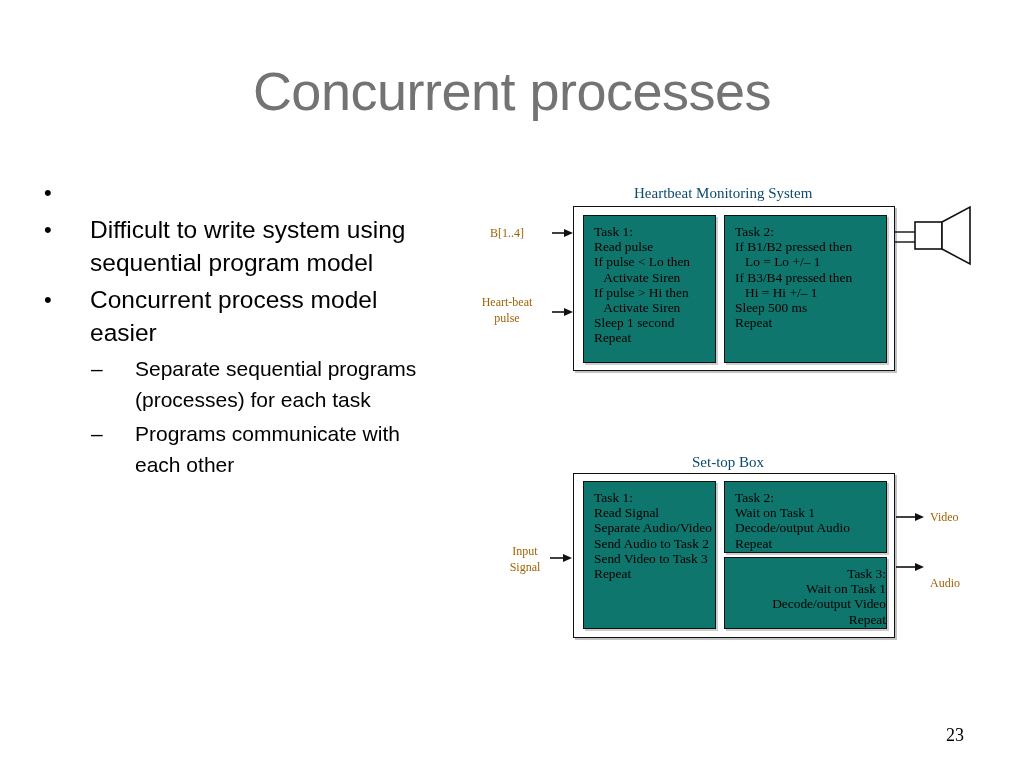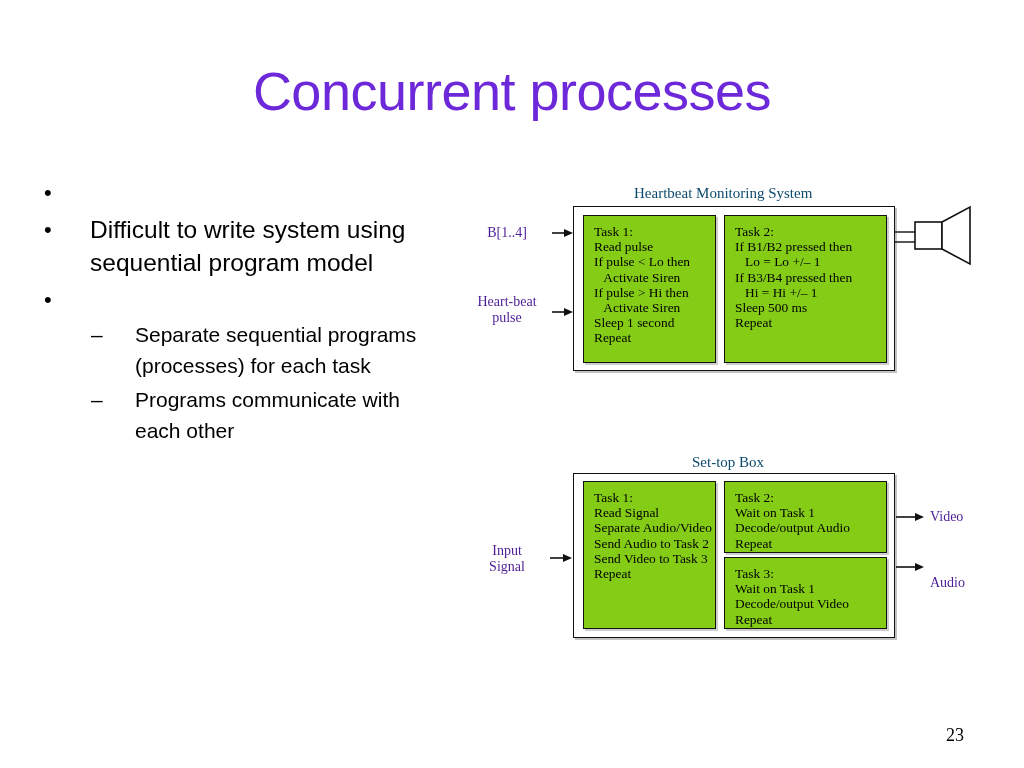--- a/index.html
+++ b/index.html
@@ -21,21 +21,21 @@
     position: absolute;
     left: 0;
     top: 62px;
     width: 1024px;
     text-align: center;
     font-family: "Liberation Sans", sans-serif;
     font-size: 54px;
     font-weight: 400;
     line-height: 1.1;
     letter-spacing: -0.5px;
-    color: #6d28d9;
+    color: #737373;
   }
 
   
   #bullet-list {
     position: absolute;
     left: 44px;
     top: 176px;
     width: 400px;
   }
   .bullet-row {
@@ -86,40 +86,40 @@
   .outer-box {
     position: absolute;
     border: 1.5px solid #111;
     background: #ffffff;
     box-sizing: border-box;
     box-shadow: 2px 2px 0 rgba(120,120,120,0.45);
   }
   .task-box {
     position: absolute;
     border: 1.4px solid #111;
-    background: #84cc16;
+    background: #0f766e;
     box-sizing: border-box;
     box-shadow: 2px 2px 0 rgba(130,130,130,0.40);
   }
   .task-text {
     font-family: "Liberation Serif", serif;
     font-size: 13.4px;
     line-height: 15.2px;
     padding: 8px 0 0 10px;
     white-space: pre;
     color: #000;
   }
   .io-label {
     position: absolute;
     font-family: "Liberation Serif", serif;
-    font-size: 14px;
+    font-size: 12px;
     line-height: 16px;
     text-align: center;
     white-space: pre;
-    color: #4c1d95;
+    color: #a16207;
   }
 
   
   .arrow-svg {
     position: absolute;
     overflow: visible;
   }
 
   
   .speaker {
@@ -147,20 +147,21 @@
     <span class="bullet-mark">•</span>
   </div>
 
   <div class="bullet-row lvl1">
     <span class="bullet-mark">•</span>
     <span class="bullet-text">Difficult to write system using sequential program model</span>
   </div>
 
   <div class="bullet-row lvl1">
     <span class="bullet-mark">•</span>
+    <span class="bullet-text">Concurrent process model easier</span>
   </div>
 
   <div class="bullet-row lvl2">
     <span class="bullet-mark">–</span>
     <span class="bullet-text">Separate sequential programs (processes) for each task</span>
   </div>
 
   <div class="bullet-row lvl2">
     <span class="bullet-mark">–</span>
     <span class="bullet-text">Programs communicate with each other</span>
@@ -234,28 +235,28 @@
 Repeat</div>
   </div>
 
   <div class="task-box" style="left:264px; top:26px; width:163px; height:72px;">
     <div class="task-text">Task 2:
 Wait on Task 1
 Decode/output Audio
 Repeat</div>
   </div>
 
-  <div class="task-box" style="left:264px; top:102px; width:163px; height:72px;">
+  <div class="task-box" style="left:264px; top:102px; width:163px; height:72px;text-align:right;">
     <div class="task-text">Task 3:
 Wait on Task 1
 Decode/output Video
 Repeat</div>
   </div>
 
-  <div class="io-label" style="left:12px; top:88px; width:70px;">Input
+  <div class="io-label" style="left:30px; top:88px; width:70px;">Input
 Signal</div>
 
   <div class="io-label" style="left:470px; top:54px; width:60px; text-align:left;">Video</div>
 
   <div class="io-label" style="left:470px; top:120px; width:60px; text-align:left;">Audio</div>
 
   <svg class="arrow-svg" style="left:0px; top:0px;" width="530" height="190">
 
     <line x1="90" y1="103" x2="105" y2="103" stroke="#111" stroke-width="1.6"></line>
     <polygon points="112,103 103,99 103,107" fill="#111"></polygon>

